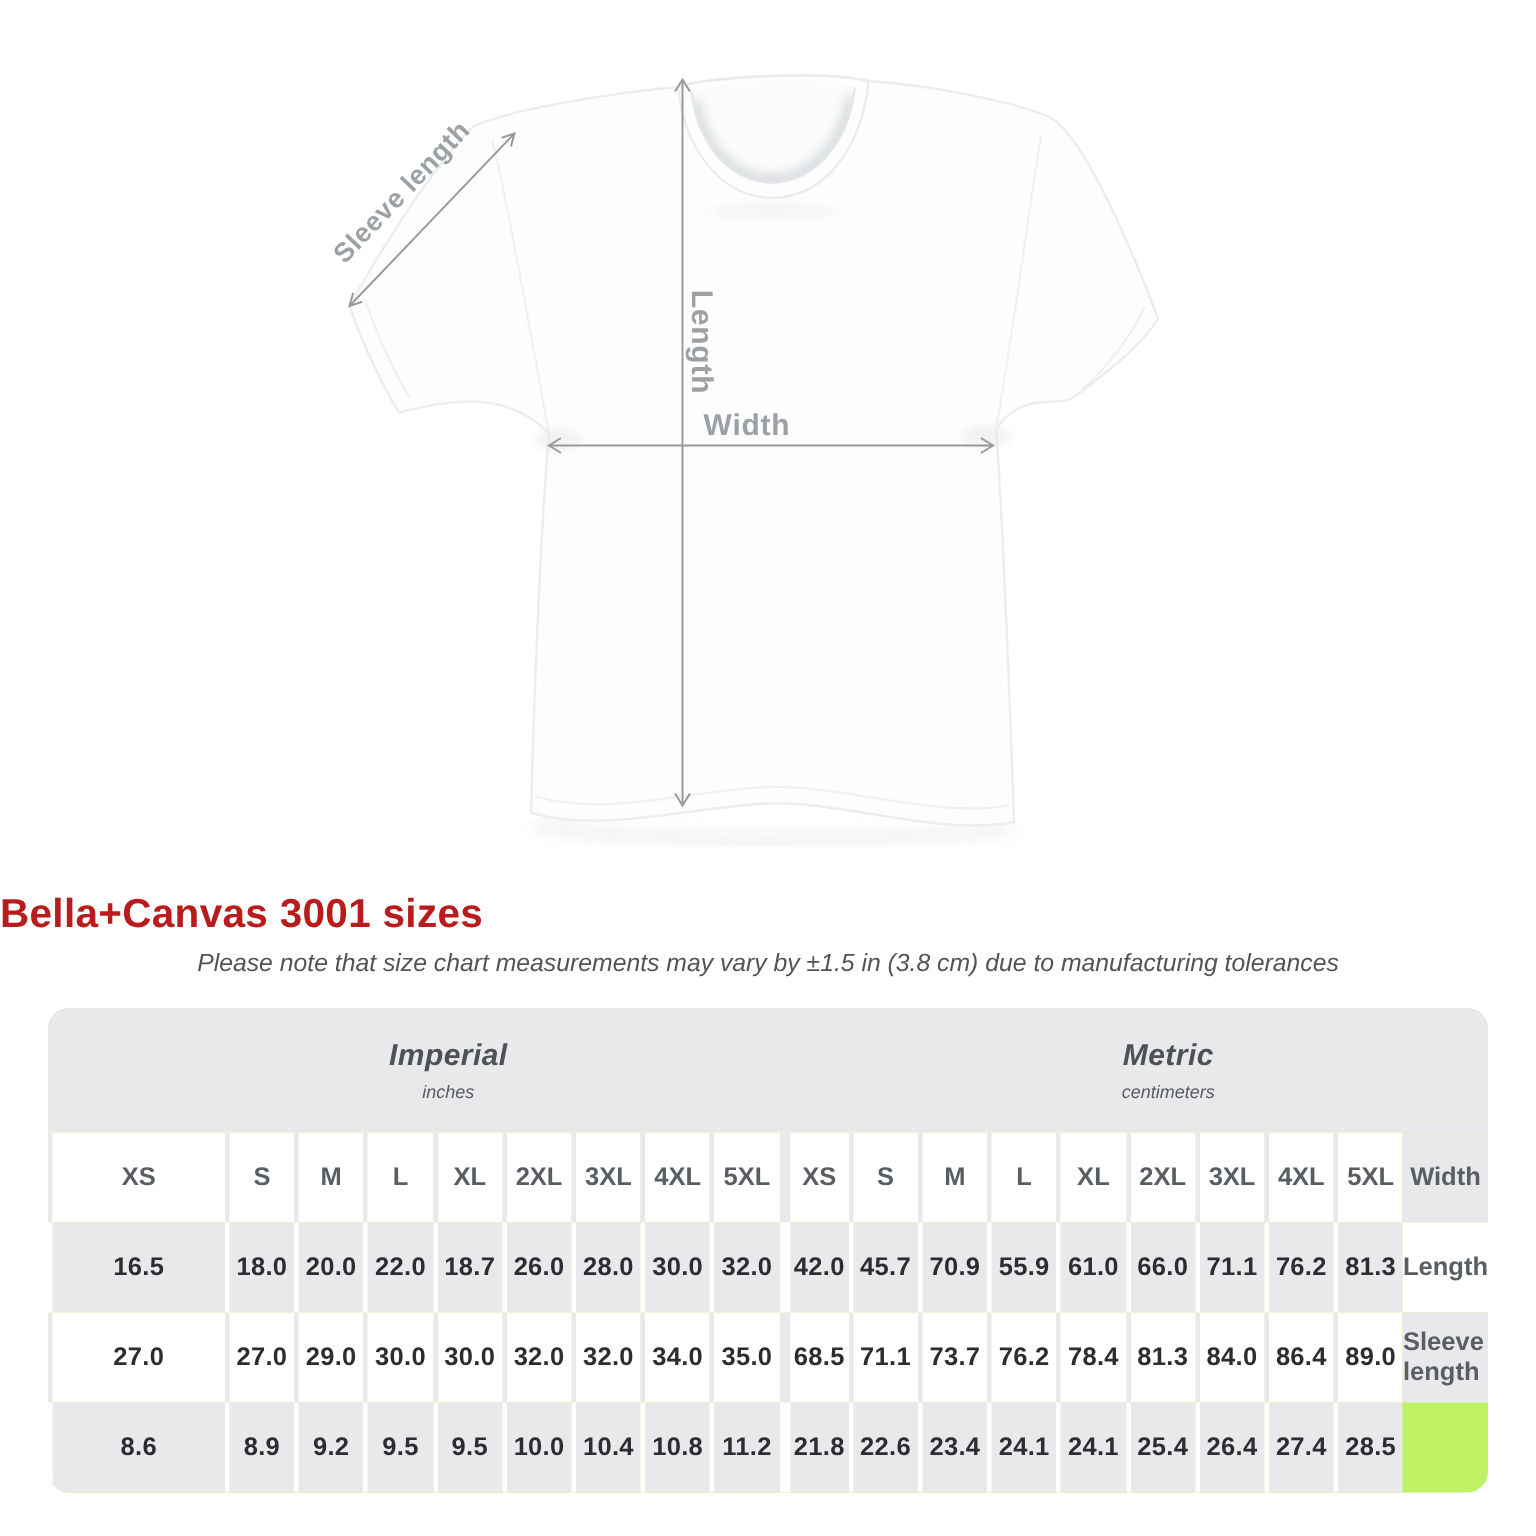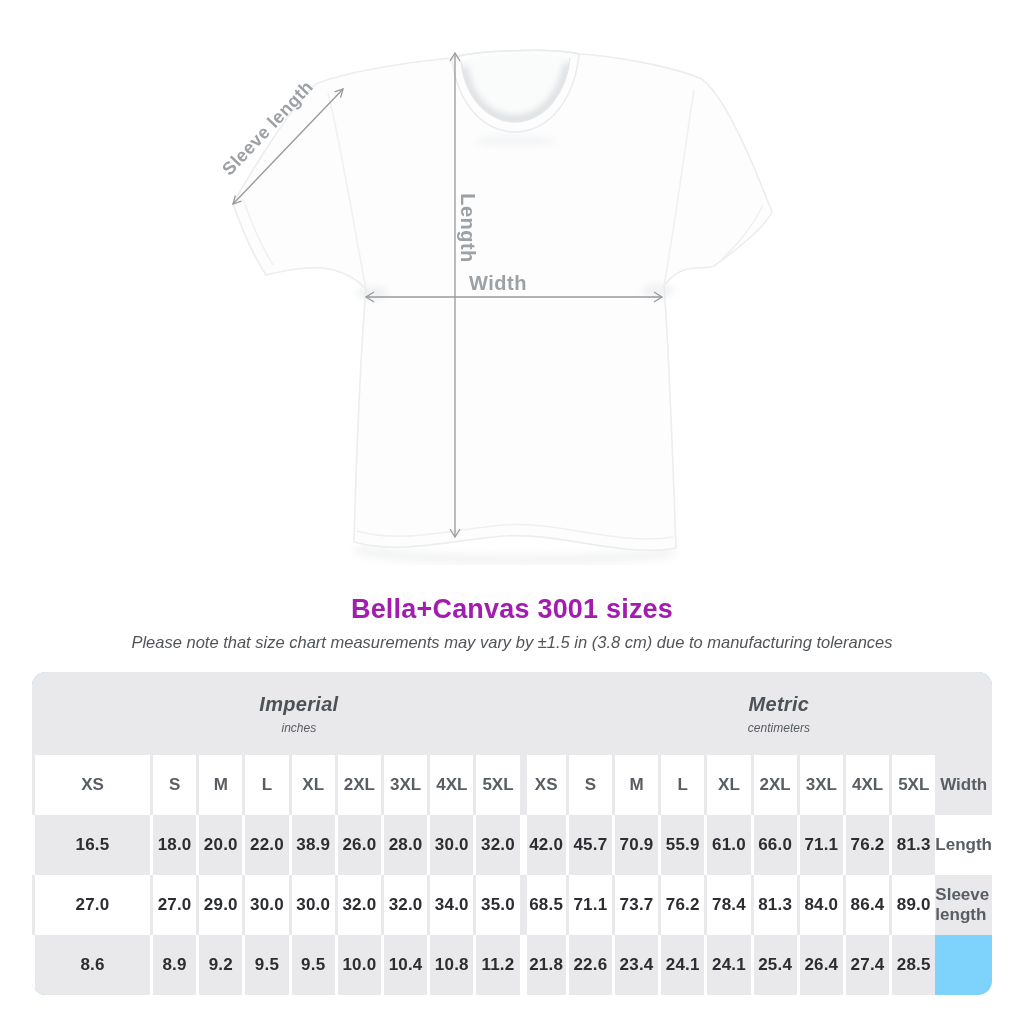--- a/index.html
+++ b/index.html
@@ -3,28 +3,28 @@
 <meta charset="utf-8">
 <style>
   html,body{margin:0;padding:0;background:#ffffff;}
   body{width:1024px;height:1024px;position:relative;font-family:"Liberation Sans",sans-serif;overflow:hidden;}
   #stage{position:absolute;inset:0;width:1024px;height:1024px;background:#fff;}
 
   
   #shirt-figure{position:absolute;left:0;top:0;width:1024px;height:580px;}
 
   
-  #chart-title{position:absolute;left:0;top:594px;width:1024px;text-align:center;
-    font-size:27px;font-weight:700;color:#a21caf;letter-spacing:.2px;}
+  #chart-title{position:absolute;left:0;top:594px;width:1024px;text-align:left;
+    font-size:27px;font-weight:700;color:#b91c1c;letter-spacing:.2px;}
   #chart-subtitle{position:absolute;left:0;top:633px;width:1024px;text-align:center;
     font-size:16.5px;font-style:italic;color:#515458;}
 
   
   #size-table{position:absolute;left:32px;top:672px;width:960px;height:323px;
-    border-radius:14px;overflow:hidden;background:#7dd3fc;}
+    border-radius:14px;overflow:hidden;background:#bef264;}
   #grid{display:grid;width:100%;height:100%;
     grid-template-columns:118px repeat(18,1fr);
     grid-template-rows:83px 60px 60px 60px 60px;}
   .band{background:#e9e9eb;display:flex;flex-direction:column;align-items:center;justify-content:center;gap:5px;grid-row:1;}
   .band-left{grid-column:1/11;}
   .band-right{grid-column:11/20;}
   .band-title{font-size:20px;font-weight:700;font-style:italic;color:#4d5257;letter-spacing:.3px;}
   .band-unit{font-size:12px;font-style:italic;color:#575c61;}
 
   .cell{display:flex;align-items:center;justify-content:center;font-size:17px;box-sizing:border-box;}
@@ -152,21 +152,21 @@
         <div class="cell white-row th vcell">XL</div>
         <div class="cell white-row th vcell">2XL</div>
         <div class="cell white-row th vcell">3XL</div>
         <div class="cell white-row th vcell">4XL</div>
         <div class="cell white-row th vcell">5XL</div>
         <div class="cell gray-row row-label">Width</div>
         <div class="cell gray-row val vcell">16.5</div>
         <div class="cell gray-row val vcell">18.0</div>
         <div class="cell gray-row val vcell">20.0</div>
         <div class="cell gray-row val vcell">22.0</div>
-        <div class="cell gray-row val vcell">38.9</div>
+        <div class="cell gray-row val vcell">18.7</div>
         <div class="cell gray-row val vcell">26.0</div>
         <div class="cell gray-row val vcell">28.0</div>
         <div class="cell gray-row val vcell">30.0</div>
         <div class="cell gray-row val vcell">32.0</div>
         <div class="cell gray-row val vcell metric-first">42.0</div>
         <div class="cell gray-row val vcell">45.7</div>
         <div class="cell gray-row val vcell">70.9</div>
         <div class="cell gray-row val vcell">55.9</div>
         <div class="cell gray-row val vcell">61.0</div>
         <div class="cell gray-row val vcell">66.0</div>

